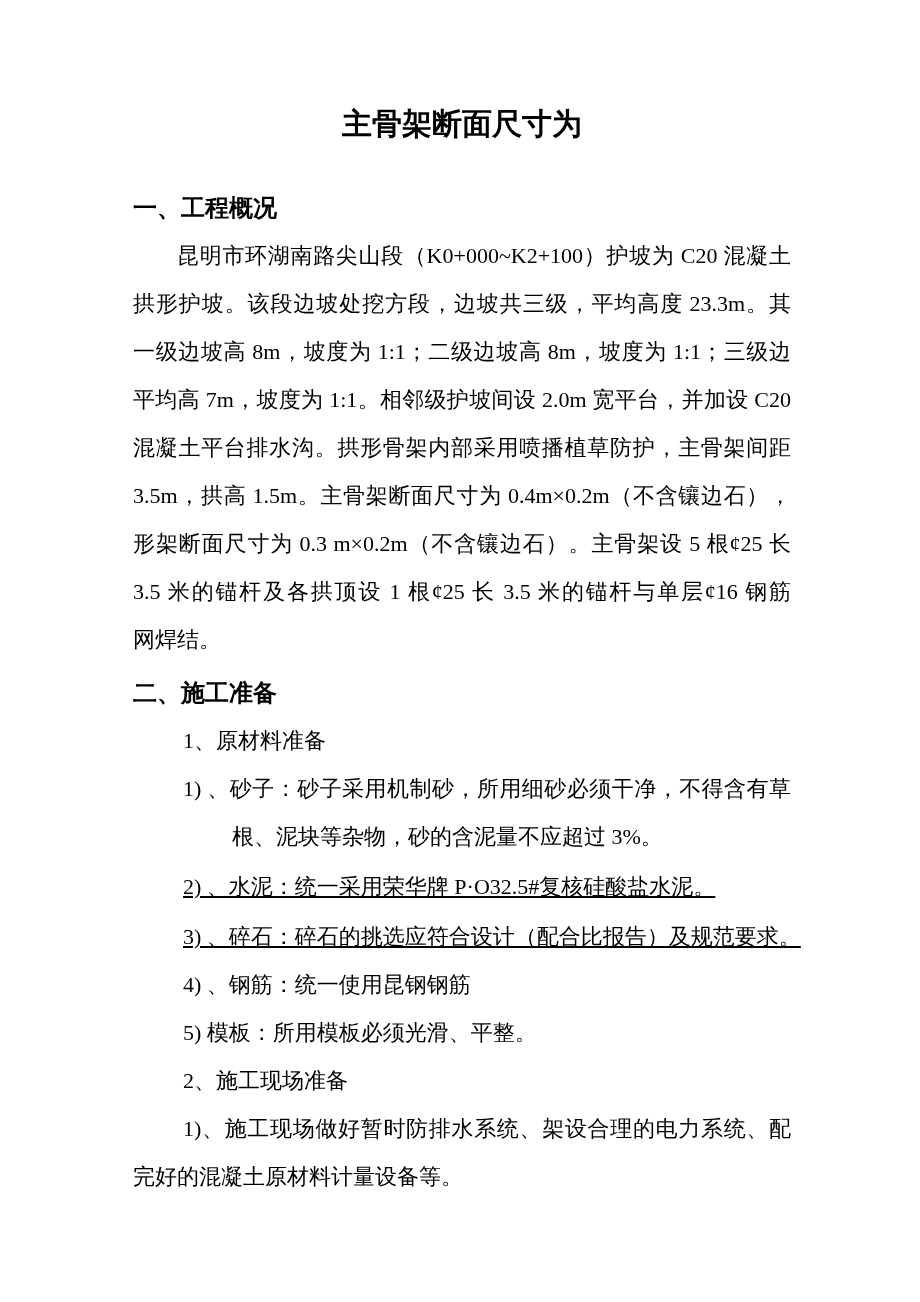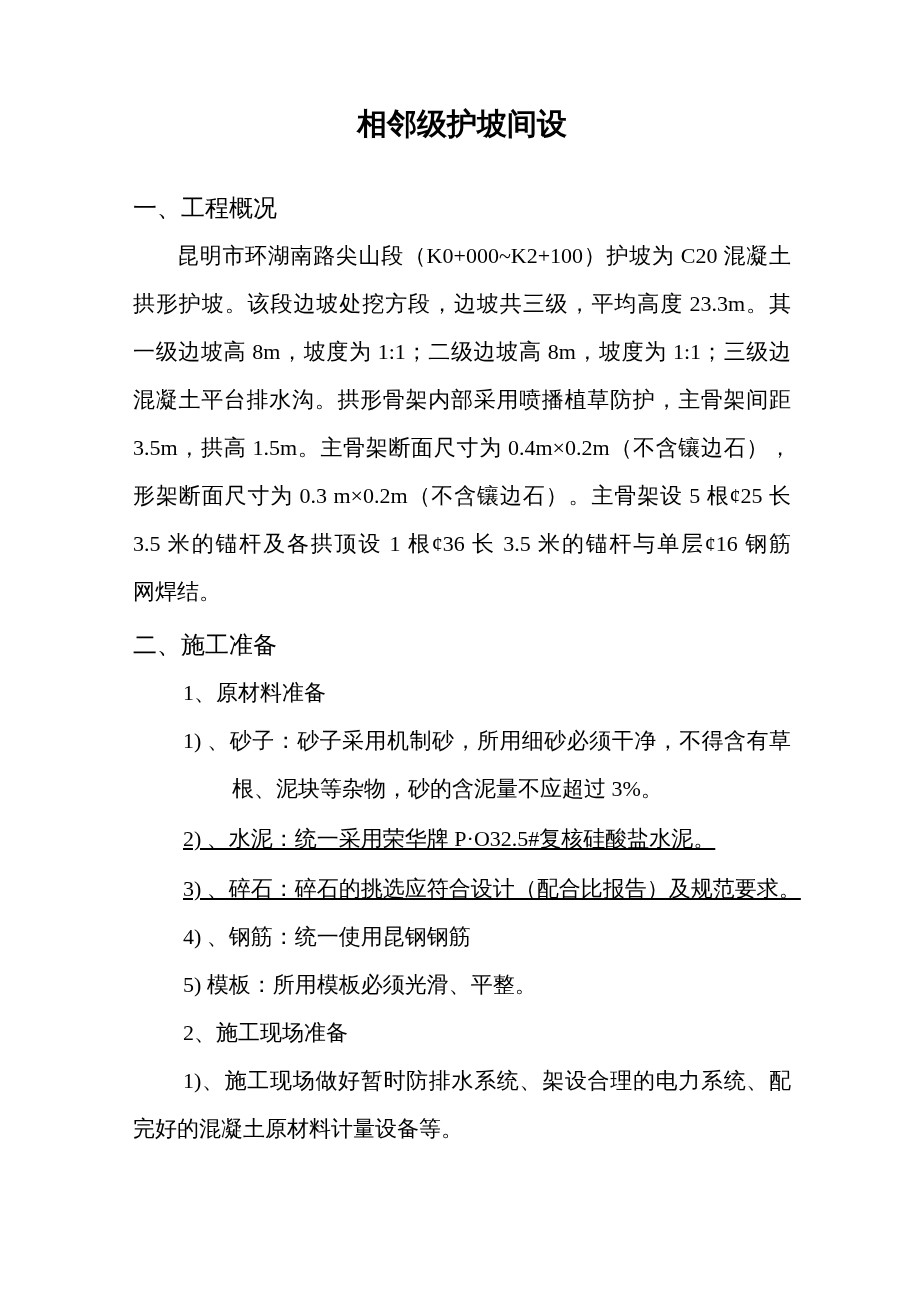--- a/index.html
+++ b/index.html
@@ -26,21 +26,21 @@
     margin-top: 100px;
     font-size: 30px;
     font-weight: bold;
     line-height: 48px;
     height: 48px;
     text-align: center;
     white-space: nowrap;
   }
   .h {
     font-size: 24px;
-    font-weight: normal;
+    font-weight: bold;
     line-height: 48px;
     height: 48px;
     white-space: nowrap;
   }
   .h1 { margin-top: 36px; }
   .h2 { margin-top: 5px; }
   .line {
     font-size: 22px;
     line-height: 48px;
     height: 48px;
@@ -56,31 +56,32 @@
   .ind-1 { padding-left: 50px; }
   .ind-2 { padding-left: 99px; }
   .mt2 { margin-top: 2px; text-decoration: underline; }
 </style>
 </head>
 <body>
 
 <div class="page">
   <div class="content">
 
-    <div class="doc-title">相邻级护坡间设</div>
+    <div class="doc-title">主骨架断面尺寸为</div>
 
     <div class="h h1">一、工程概况</div>
 
     <div class="line ind-first fill">昆明市环湖南路尖山段（K0+000~K2+100）护坡为 C20 混凝土</div>
     <div class="line fill">拱形护坡。该段边坡处挖方段，边坡共三级，平均高度 23.3m。其中，</div>
     <div class="line fill">一级边坡高 8m，坡度为 1:1；二级边坡高 8m，坡度为 1:1；三级边坡</div>
+    <div class="line fill">平均高 7m，坡度为 1:1。相邻级护坡间设 2.0m 宽平台，并加设 C20</div>
     <div class="line fill">混凝土平台排水沟。拱形骨架内部采用喷播植草防护，主骨架间距</div>
     <div class="line fill">3.5m，拱高 1.5m。主骨架断面尺寸为 0.4m×0.2m（不含镶边石），拱</div>
     <div class="line fill">形架断面尺寸为 0.3 m×0.2m（不含镶边石）。主骨架设 5 根¢25 长</div>
-    <div class="line fill">3.5 米的锚杆及各拱顶设 1 根¢36 长 3.5 米的锚杆与单层¢16 钢筋</div>
+    <div class="line fill">3.5 米的锚杆及各拱顶设 1 根¢25 长 3.5 米的锚杆与单层¢16 钢筋</div>
     <div class="line">网焊结。</div>
 
     <div class="h h2">二、施工准备</div>
 
     <div class="line ind-1">1、原材料准备</div>
 
     <div class="line ind-1 fill">1) 、砂子：砂子采用机制砂，所用细砂必须干净，不得含有草</div>
     <div class="line ind-2">根、泥块等杂物，砂的含泥量不应超过 3%。</div>
 
     <div class="line ind-1 mt2">2) 、水泥：统一采用荣华牌 P·O32.5#复核硅酸盐水泥。</div>

